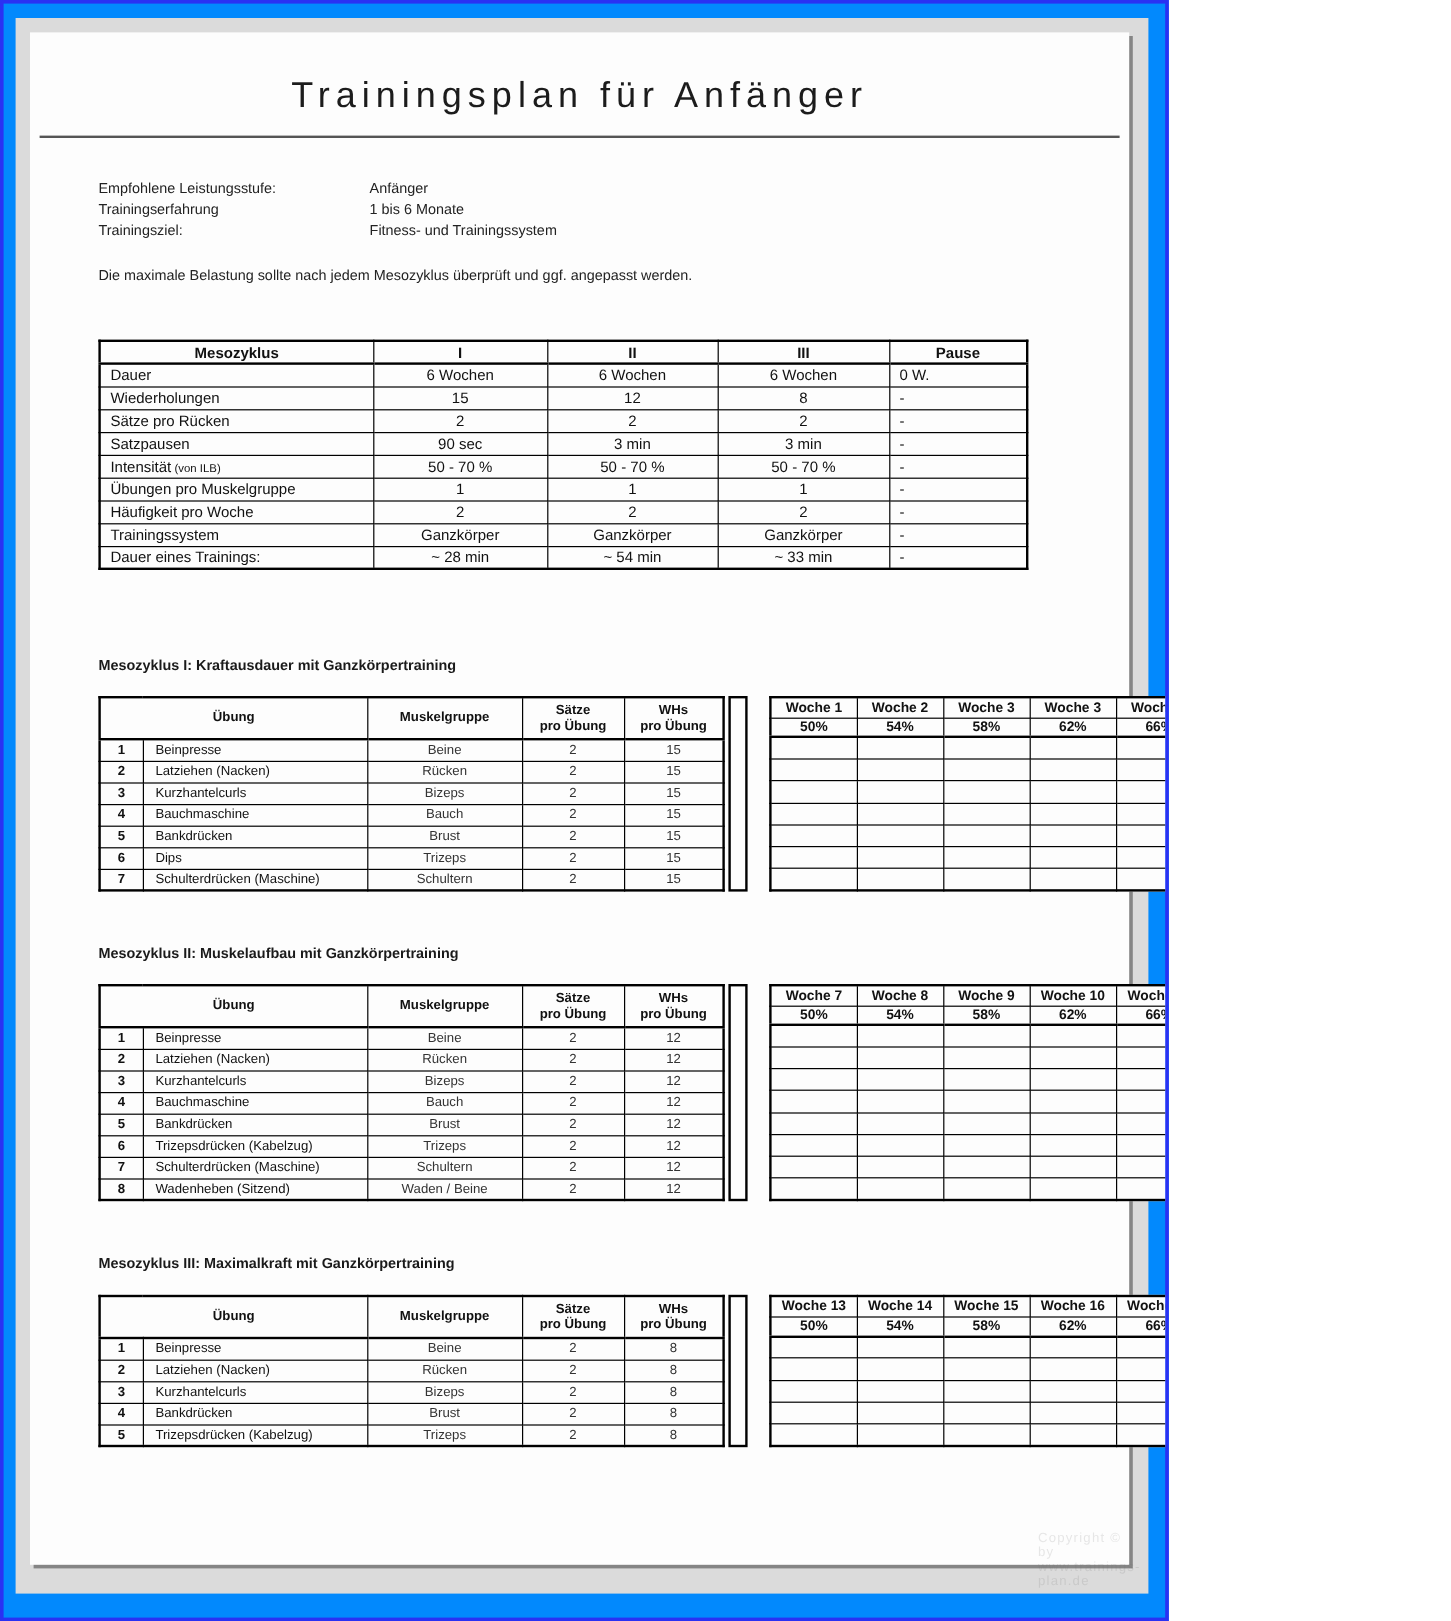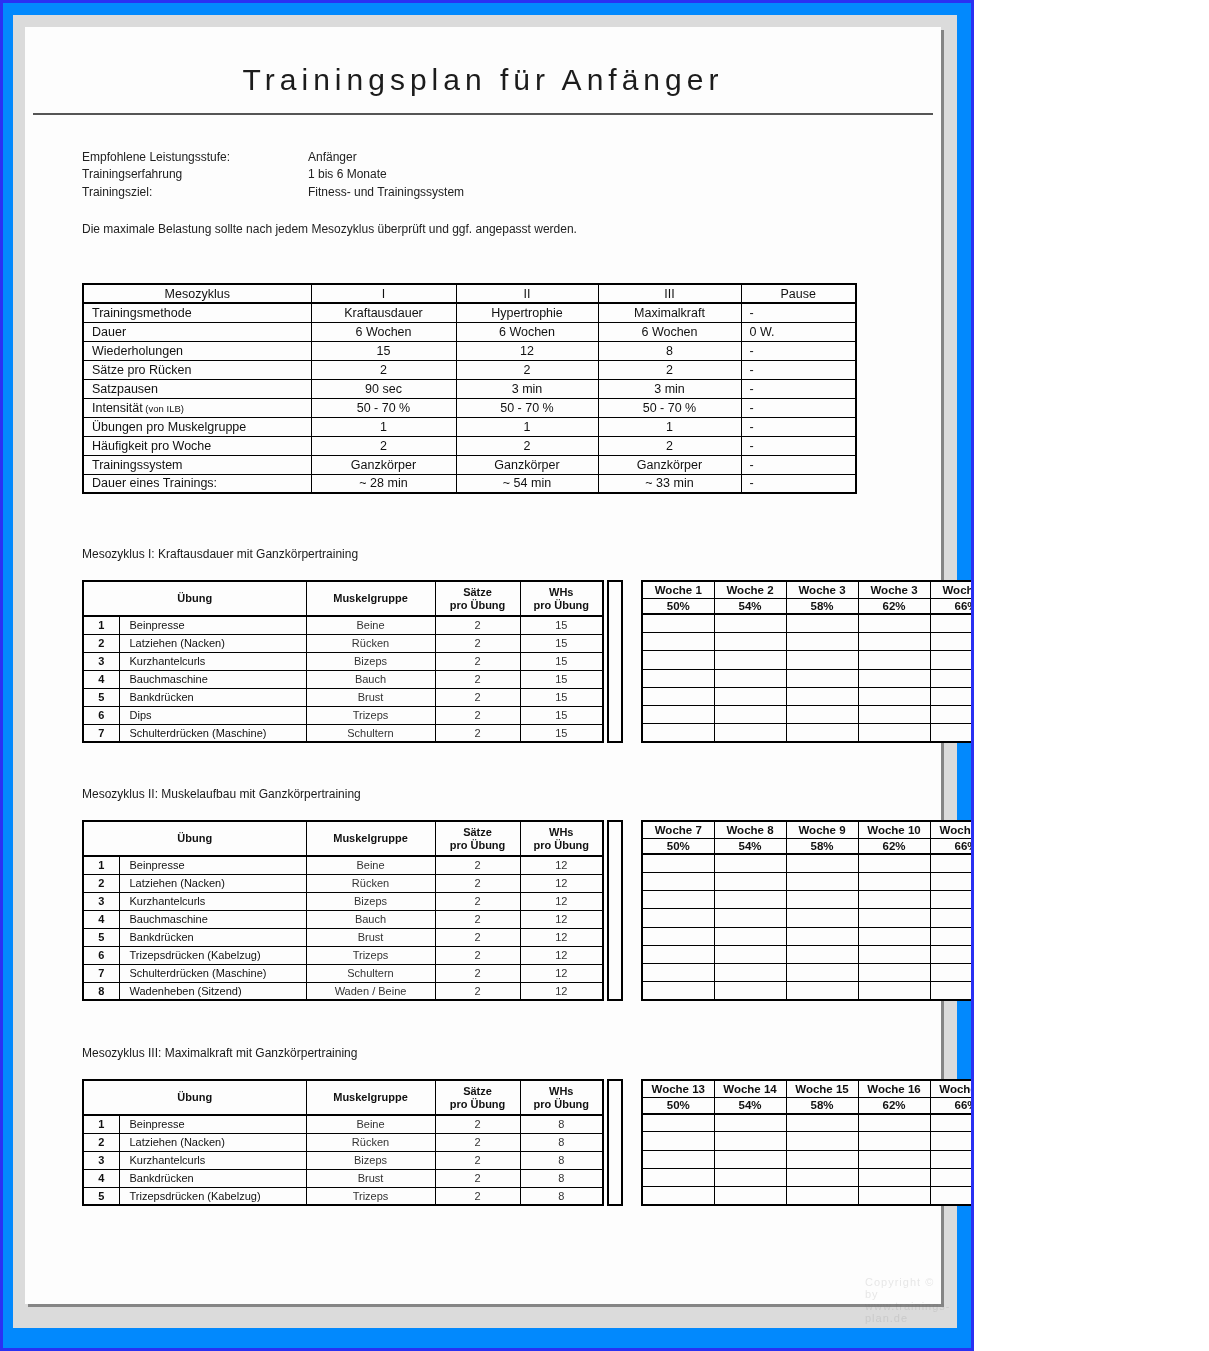--- a/index.html
+++ b/index.html
@@ -18,28 +18,28 @@
   .info-row{display:flex;height:17.5px;line-height:14px;align-items:center}
   .info-label{width:226px}
   .info-note{position:absolute;top:195px;left:57px;font-size:12px;color:#222}
 
   table{border-collapse:collapse;table-layout:fixed;border:2px solid #000;background:#fdfdfd}
   th,td{overflow:hidden;white-space:nowrap;color:#111}
 
   
   .ovw{position:absolute;top:256px;left:57px;width:773px}
   .ovw th,.ovw td{border:1px solid #000;font-size:12.5px;height:19px}
-  .ovw th{font-weight:normal;border-bottom:2px solid #000;text-align:center}
+  .ovw th{font-weight:bold;border-bottom:2px solid #000;text-align:center}
   .ovw td.lbl{text-align:left;padding-left:8px}
   .ovw td.val{text-align:center}
   .ovw td.pause{text-align:left;padding-left:8px}
   .lbl-small{font-size:9.5px}
 
   
-  .sec-heading{position:absolute;left:57px;font-size:12px;font-weight:normal;color:#1a1a1a}
+  .sec-heading{position:absolute;left:57px;font-size:12px;font-weight:bold;color:#1a1a1a}
   .sec-tables{position:absolute;left:57px;display:flex;align-items:stretch}
   .ext{width:520px}
   .ext th{border:1px solid #000;border-bottom:2px solid #000;height:35px;
         font-size:11px;font-weight:bold;text-align:center;line-height:13px;vertical-align:middle}
   .ext td{border:1px solid #000;height:18px;font-size:11px}
   .ext td.nr{text-align:center;font-weight:bold}
   .ext td.name{text-align:left;padding-left:10px}
   .ext td.ctr{text-align:center;color:#333}
   .spacer{width:16px;margin-left:3px;border:2px solid #000;border-top-width:2px;background:#fdfdfd}
   .wkt{width:432px;margin-left:18px}
@@ -88,27 +88,20 @@
         </colgroup>
         <tbody>
             <tr>
               <th>Mesozyklus</th>
               <th>I</th>
               <th>II</th>
               <th>III</th>
               <th>Pause</th>
             </tr>
             <tr>
-              <td class="lbl">Trainingsmethode</td>
-              <td class="val">Kraftausdauer</td>
-              <td class="val">Hypertrophie</td>
-              <td class="val">Maximalkraft</td>
-              <td class="pause">-</td>
-            </tr>
-            <tr>
               <td class="lbl">Dauer</td>
               <td class="val">6 Wochen</td>
               <td class="val">6 Wochen</td>
               <td class="val">6 Wochen</td>
               <td class="pause">0 W.</td>
             </tr>
             <tr>
               <td class="lbl">Wiederholungen</td>
               <td class="val">15</td>
               <td class="val">12</td>

